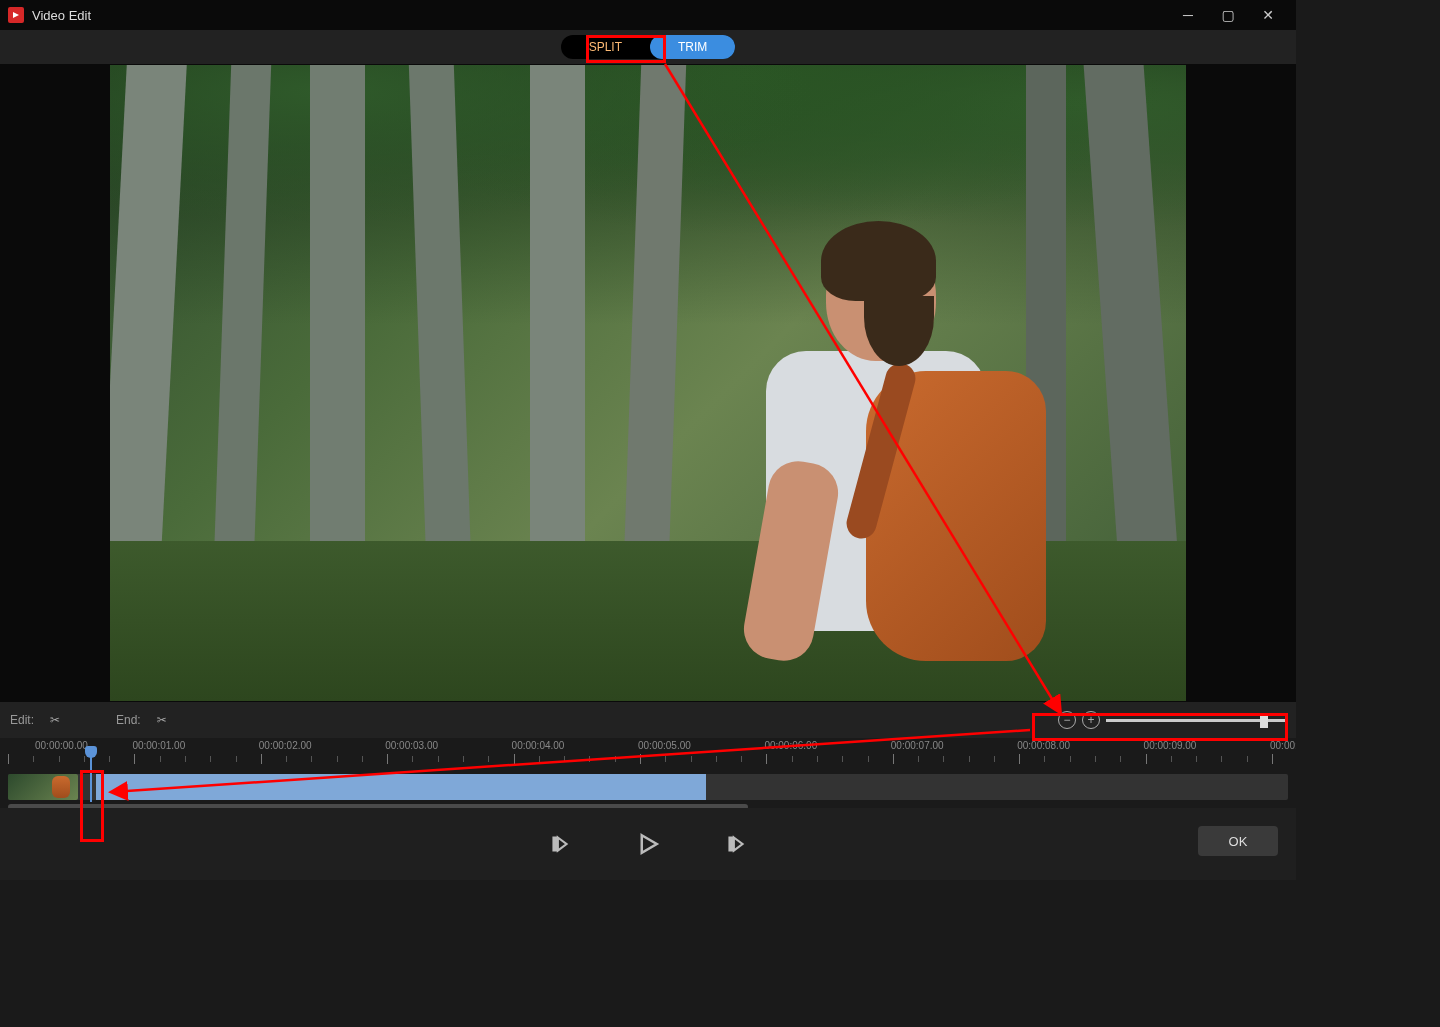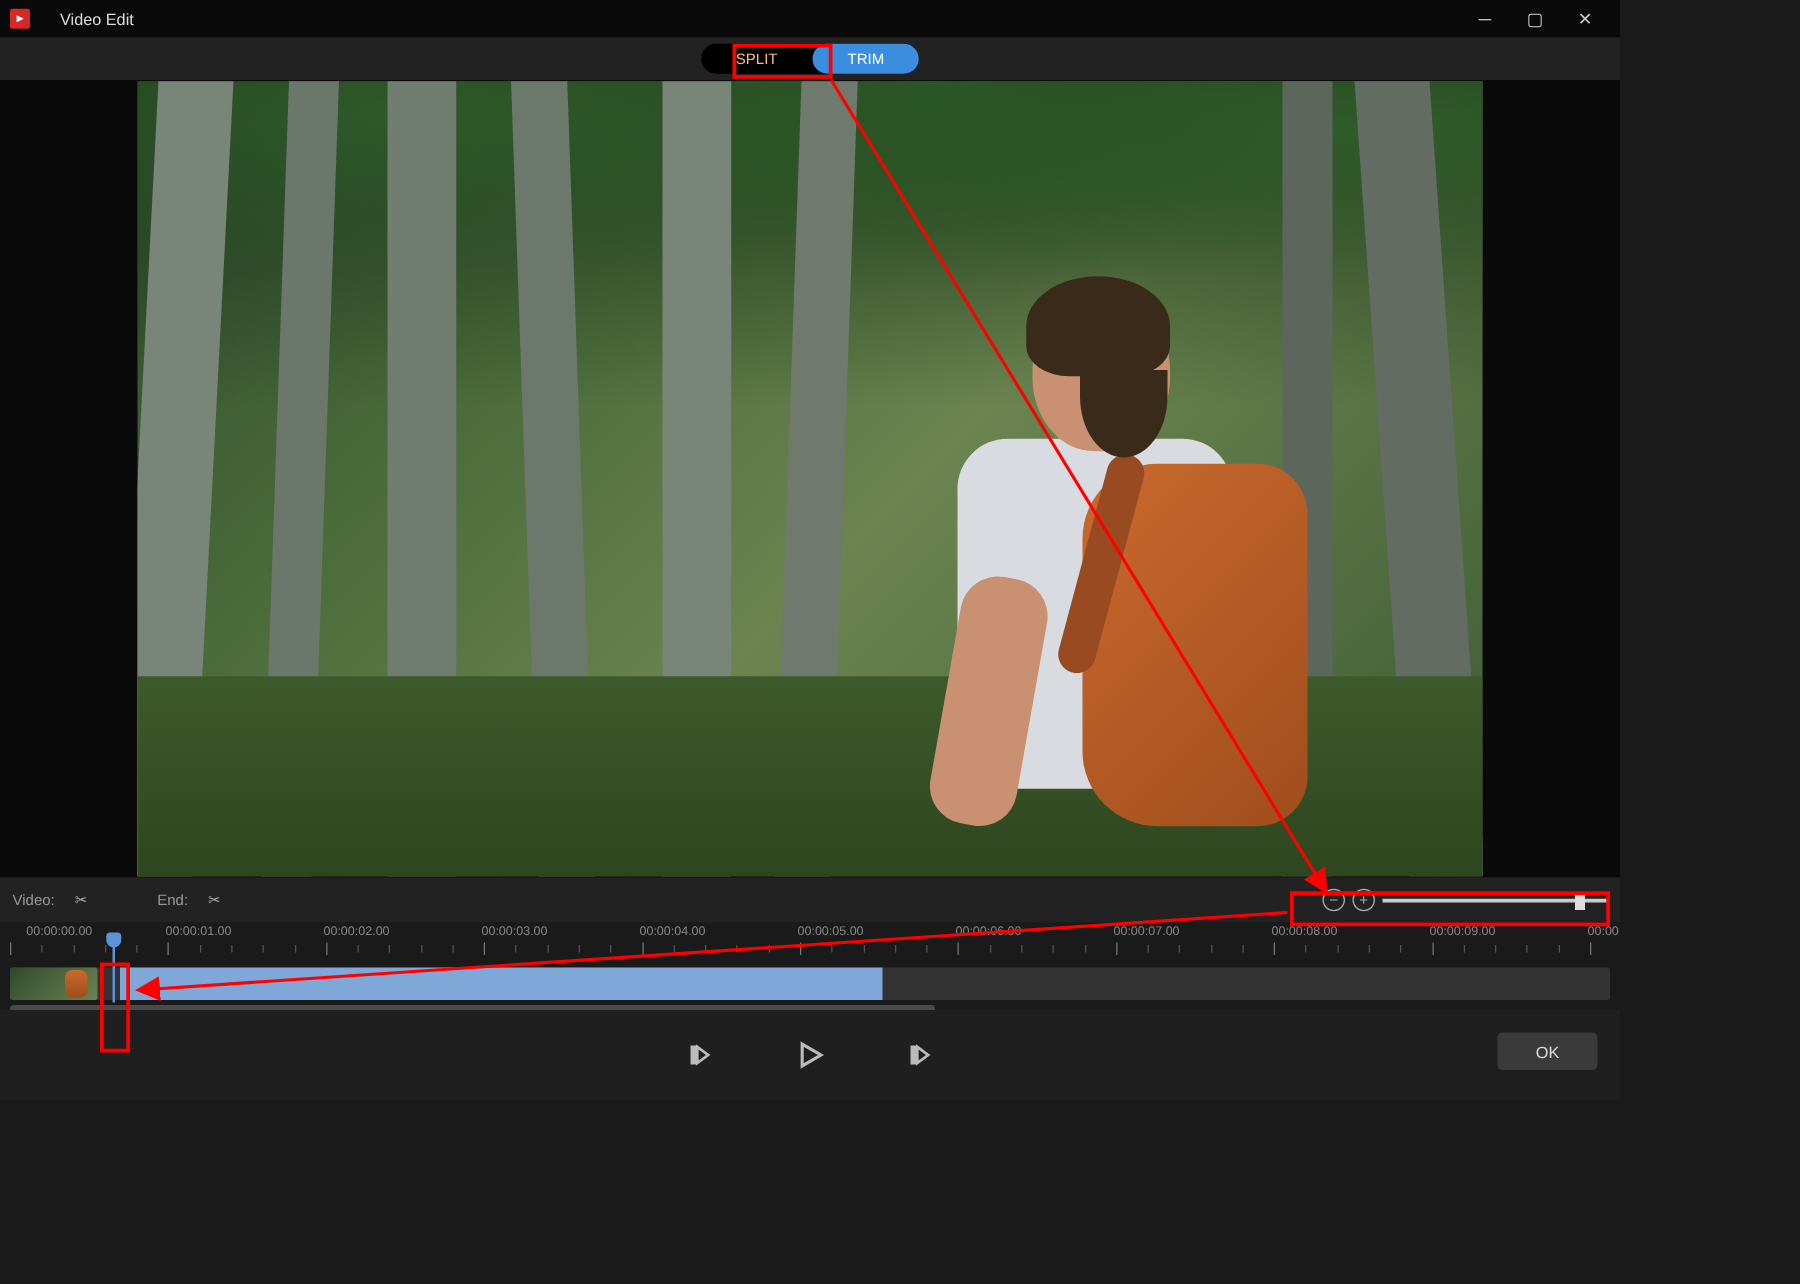--- a/index.html
+++ b/index.html
@@ -28,21 +28,21 @@
 }
 .titlebar .app-icon::after {
   content: "";
   position: absolute;
   left: 3px; top: 3px;
   width: 10px; height: 10px;
   background: #fff;
   clip-path: polygon(0 0, 100% 50%, 0 100%);
   transform: scale(0.6);
 }
-.titlebar .title { color: #ddd; font-size: 13px; flex: 1; margin-left: 16px; }
+.titlebar .title { color: #ddd; font-size: 13px; flex: 1; }
 .titlebar .win-btn {
   width: 40px; height: 30px;
   display: flex; align-items: center; justify-content: center;
   color: #ccc; font-size: 14px;
 }
 .tabbar {
   height: 34px;
   background: #222;
   display: flex;
   align-items: center;
@@ -276,41 +276,41 @@
       <div class="backpack"></div>
       <div class="strap"></div>
       <div class="head"></div>
       <div class="hair"></div>
       <div class="beard"></div>
     </div>
   </div>
 </div>
 
 <div class="trim-bar">
-  <span class="lbl">Video:</span>
+  <span class="lbl">Edit:</span>
   <div class="cut-btn">
     <span>✂</span>
   </div>
   <span style="width:30px"></span>
   <span class="lbl">End:</span>
   <div class="cut-btn">
     <span>✂</span>
   </div>
   <div class="spacer"></div>
   <div class="zoom-group">
     <div class="zoom-btn">−</div>
     <div class="zoom-btn">+</div>
     <div class="zoom-slider">
       <div class="zoom-thumb"></div>
     </div>
   </div>
 </div>
 
 <div class="ruler">
-    <div class="tick-lbl" style="left: 8px; padding-left: 13px;">00:00:00.00</div>
+    <div class="tick-lbl" style="left: 22px; padding-left: 13px;">00:00:00.00</div>
     <div class="major" style="left: 8px;"></div>
     <div class="minor" style="left: 33.28px;"></div>
     <div class="minor" style="left: 58.56px;"></div>
     <div class="minor" style="left: 83.84px;"></div>
     <div class="minor" style="left: 109.12px;"></div>
     <div class="tick-lbl" style="left: 132.4px;">00:00:01.00</div>
     <div class="major" style="left: 134.4px;"></div>
     <div class="minor" style="left: 159.68px;"></div>
     <div class="minor" style="left: 184.96px;"></div>
     <div class="minor" style="left: 210.24px;"></div>

